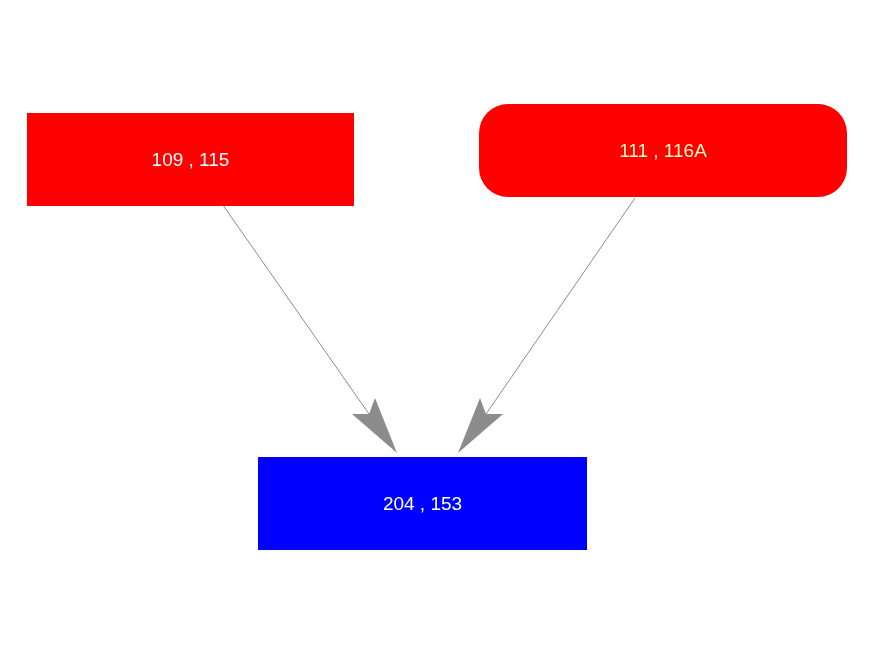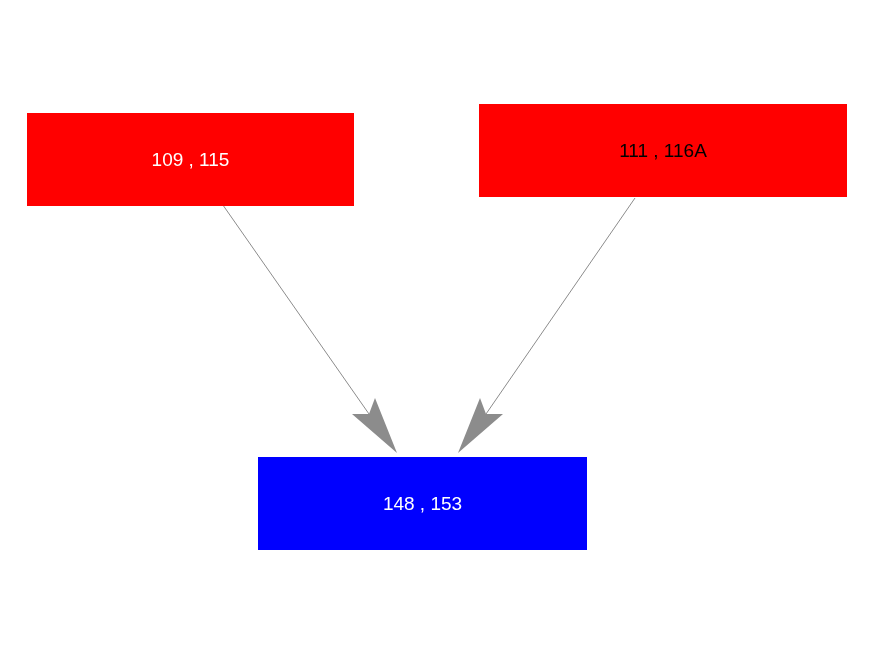--- a/index.html
+++ b/index.html
@@ -53,21 +53,21 @@
     <g>
       <polyline class="edge-line" points="635,198 486,414" stroke="#8c8c8c"></polyline>
       <polygon points="458,453 503,414 486,414 480,398" fill="#8c8c8c"></polygon>
     </g>
   </svg>
 
   <div class="node node-1" style="background: rgb(255, 0, 0); color: rgb(255, 255, 255);">
     <span>109 , 115</span>
   </div>
 
-  <div class="node node-2" style="background: rgb(255, 0, 0); color: #000000;">
+  <div class="node node-2" style="background: rgb(255, 0, 0); color: #fef9c3; border-radius: 29px;">
     <span>111 , 116A</span>
   </div>
 
   <div class="node node-3" style="background: rgb(0, 0, 255); color: rgb(255, 255, 255);">
-    <span>148 , 153</span>
+    <span>204 , 153</span>
   </div>
 
 </div>
 
 </body></html>

